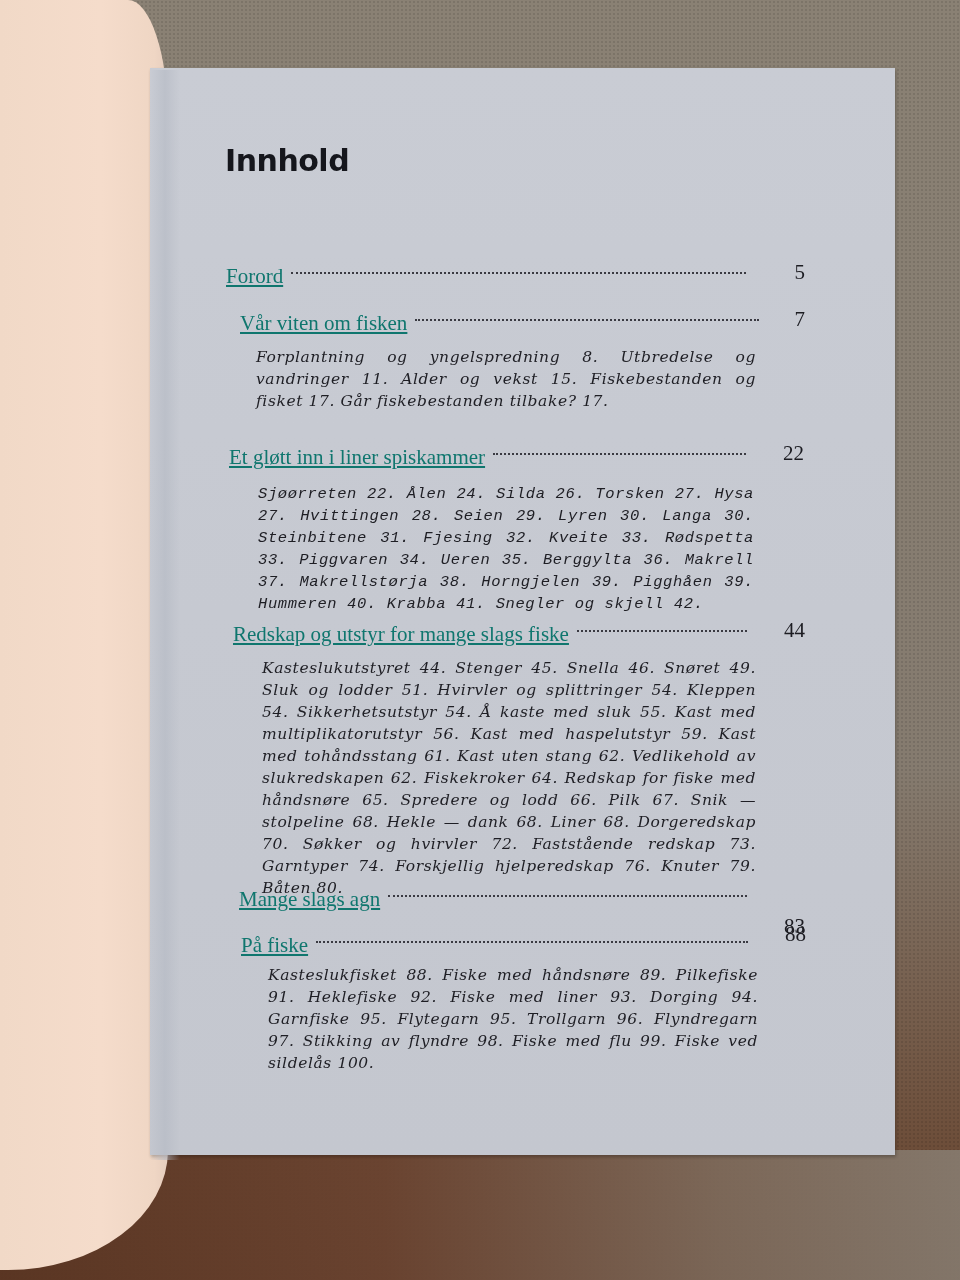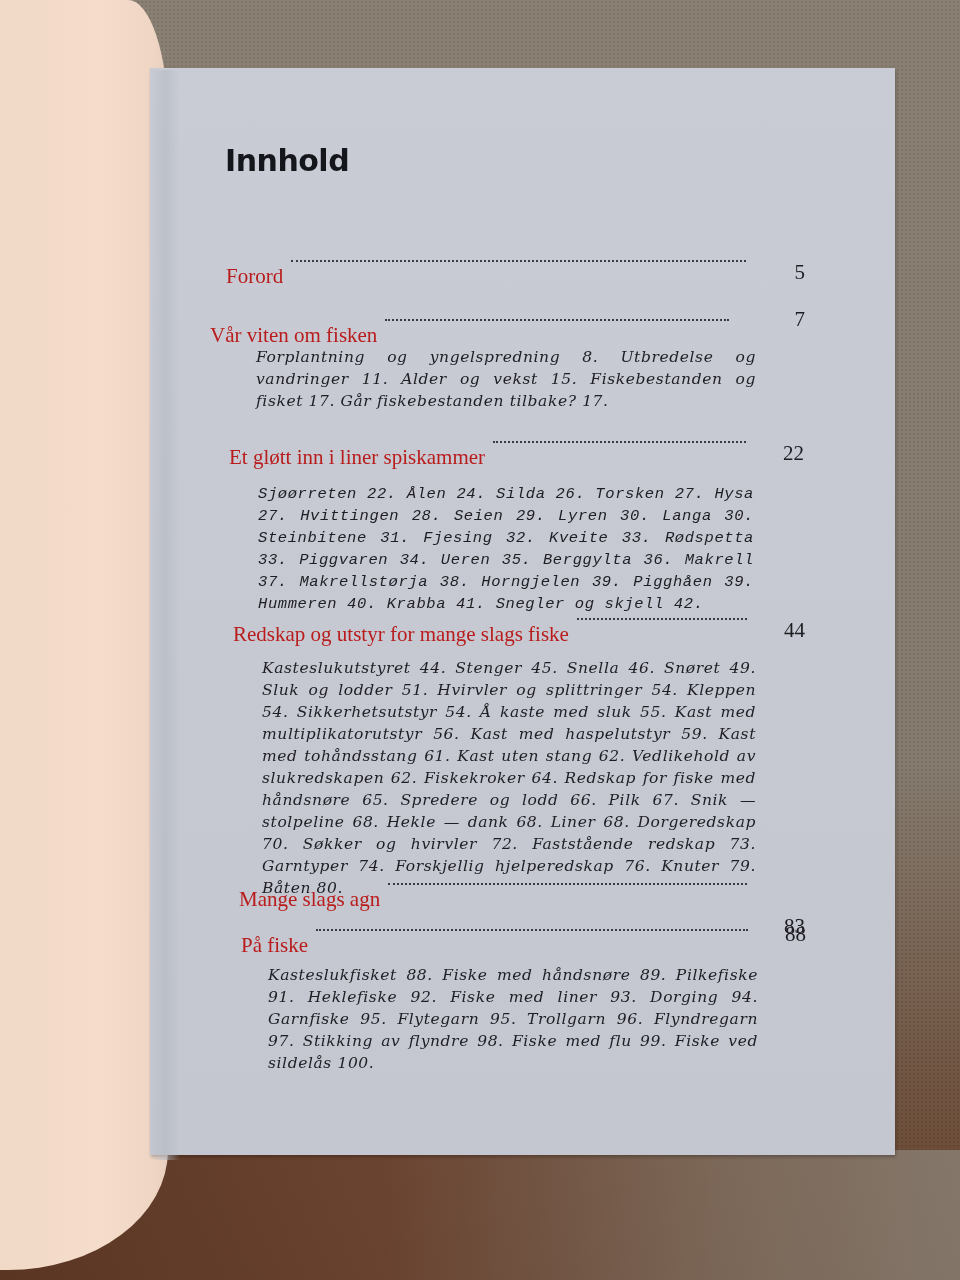--- a/index.html
+++ b/index.html
@@ -32,22 +32,22 @@
     position:absolute; left:150px; top:68px; width:745px; height:1087px;
     background: linear-gradient(180deg, #c9ccd4 0%, #c6c9d1 50%, #c4c7cf 100%);
     box-shadow: 1px 2px 3px rgba(0,0,0,0.25);
   }
   .heading {
     position:absolute; left:225px; top:143px;
     font-family: "DejaVu Sans", "Liberation Sans", sans-serif;
     font-weight:bold; font-size:30px; color:#15161c; letter-spacing:-0.5px;
   }
   .toc-entry {
-    position:absolute; display:flex; align-items:flex-start;
-    color:#b91c1c; font-size:21px;
+    position:absolute; display:flex; align-items:center;
+    color:#0f766e; font-size:21px;text-decoration:underline;
   }
   .toc-title { white-space:nowrap; }
   .toc-dots {
     flex:1; margin:0 8px; border-bottom:2px dotted #3a3a42; height:0;
     transform: translateY(-4px);
   }
   .toc-page { position:absolute; text-align:right; width:40px; font-size:21px; color:#1c1c22; }
   .toc-sub {
     position:absolute; font-style:italic; font-size:15.5px; line-height:22px;
     color:#1e1e24; text-align:justify; letter-spacing:0.6px;
@@ -65,21 +65,21 @@
 <div class="gutter"></div>
 
 <div class="heading">Innhold</div>
 
 <div class="toc-entry" style="left:226px; top:264px; width:528px;">
   <span class="toc-title">Forord</span>
   <span class="toc-dots"></span>
 </div>
 <div class="toc-page" style="left:765px; top:260px;">5</div>
 
-<div class="toc-entry" style="left:210px; top:311px; width:527px;margin-top:12px;">
+<div class="toc-entry" style="left:240px; top:311px; width:527px;">
   <span class="toc-title">Vår viten om fisken</span>
   <span class="toc-dots"></span>
 </div>
 <div class="toc-page" style="left:765px; top:307px;">7</div>
 <div class="toc-sub" style="left:256px; top:346px; width:500px;">Forplantning og yngelspredning 8. Utbredelse og vandringer 11. Alder og vekst 15. Fiskebestanden og fisket 17. Går fiskebestanden tilbake? 17.</div>
 
 <div class="toc-entry" style="left:229px; top:445px; width:525px;">
   <span class="toc-title">Et gløtt inn i liner spiskammer</span>
   <span class="toc-dots"></span>
 </div>

